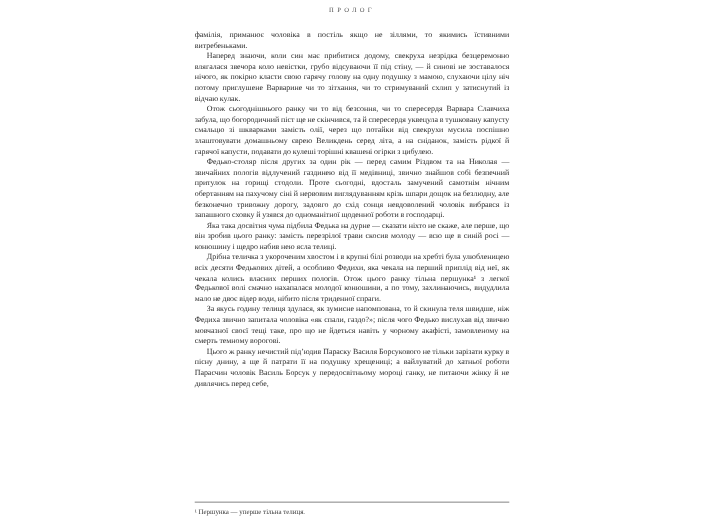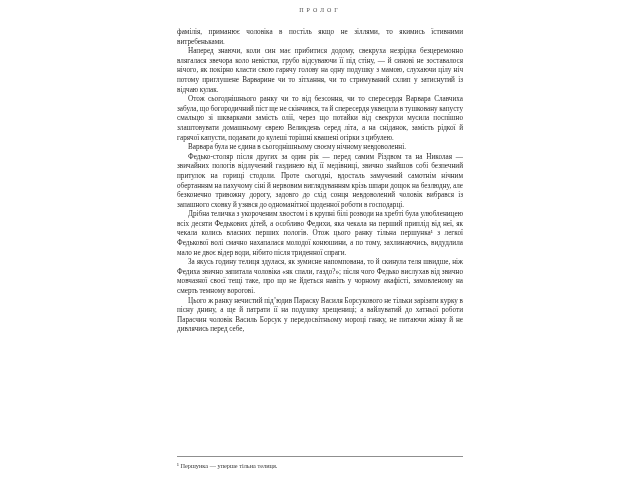--- a/index.html
+++ b/index.html
@@ -88,22 +88,22 @@
 
 <div class="screen">
   <div class="page">
 
     <div class="running-head">ПРОЛОГ</div>
 
     <div class="body-text">
       <p class="noindent">фамілія, приманює чоловіка в постіль якщо не зіллями, то якимись їстивними витребеньками.</p>
       <p>Наперед знаючи, коли син має прибитися додому, свекруха незрідка безцеремонно влягалася звечора коло невістки, грубо відсуваючи її під стіну, — й синові не зоставалося нічого, як покірно класти свою гарячу голову на одну подушку з мамою, слухаючи цілу ніч потому приглушене Варварине чи то зітхання, чи то стримуваний схлип у затиснутий із відчаю кулак.</p>
       <p>Отож сьогоднішнього ранку чи то від безсоння, чи то спересердя Варвара Славчиха забула, що богородичний піст ще не скінчився, та й спересердя уквецула в тушковану капусту смальцю зі шкварками замість олії, через що потайки від свекрухи мусила поспішно злаштовувати домашньому єврею Великдень серед літа, а на сніданок, замість рідкої й гарячої капусти, подавати до кулеші торішні квашені огірки з цибулею.</p>
-      <p>Варвара була не єдина в сьогоднішньому своєму нічному невдоволенні.</p>
       <p>Федько-столяр після других за один рік — перед самим Різдвом та на Николая — звичайних пологів відлучений газдинею від її медівниці, звично знайшов собі безпечний притулок на горищі стодоли. Проте сьогодні, вдосталь замучений самотнім нічним обертанням на пахучому сіні й нервовим виглядуванням крізь шпари дощок на безлюдну, але безконечно тривожну дорогу, задовго до схід сонця невдоволений чоловік вибрався із запашного сховку й узявся до одноманітної щоденної роботи в господарці.</p>
+      <p>Яка така досвітня чума підбила Федька на дурне — сказати ніхто не скаже, але перше, що він зробив цього ранку: замість перезрілої трави скосив молоду — всю ще в синій росі — конюшину і щедро набив нею ясла телиці.</p>
       <p>Дрібна теличка з укороченим хвостом і в крупні білі розводи на хребті була улюбленицею всіх десяти Федькових дітей, а особливо Федихи, яка чекала на перший приплід від неї, як чекала колись власних перших пологів. Отож цього ранку тільна першунка¹ з легкої Федькової волі смачно нахапалася молодої конюшини, а по тому, захлинаючись, видудлила мало не двоє відер води, нібито після триденної спраги.</p>
       <p>За якусь годину телиця здулася, як зумисне напомпована, то й скинула теля швидше, ніж Федиха звично запитала чоловіка «як спали, газдо?»; після чого Федько вислухав від звично мовчазної своєї тещі таке, про що не йдеться навіть у чорному акафісті, замовленому на смерть темному ворогові.</p>
       <p>Цього ж ранку нечистий під’юдив Параску Василя Борсукового не тільки зарізати курку в пісну днину, а ще й патрати її на подушку хрещениці; а вайлуватий до хатньої роботи Парасчин чоловік Василь Борсук у передосвітньому мороці ганку, не питаючи жінку й не дивлячись перед себе,</p>
     </div>
 
     <div class="footer-area">
       <hr class="footnote-rule">
       <p class="footnote">¹ Першунка — уперше тільна телиця.</p>
     </div>
 

